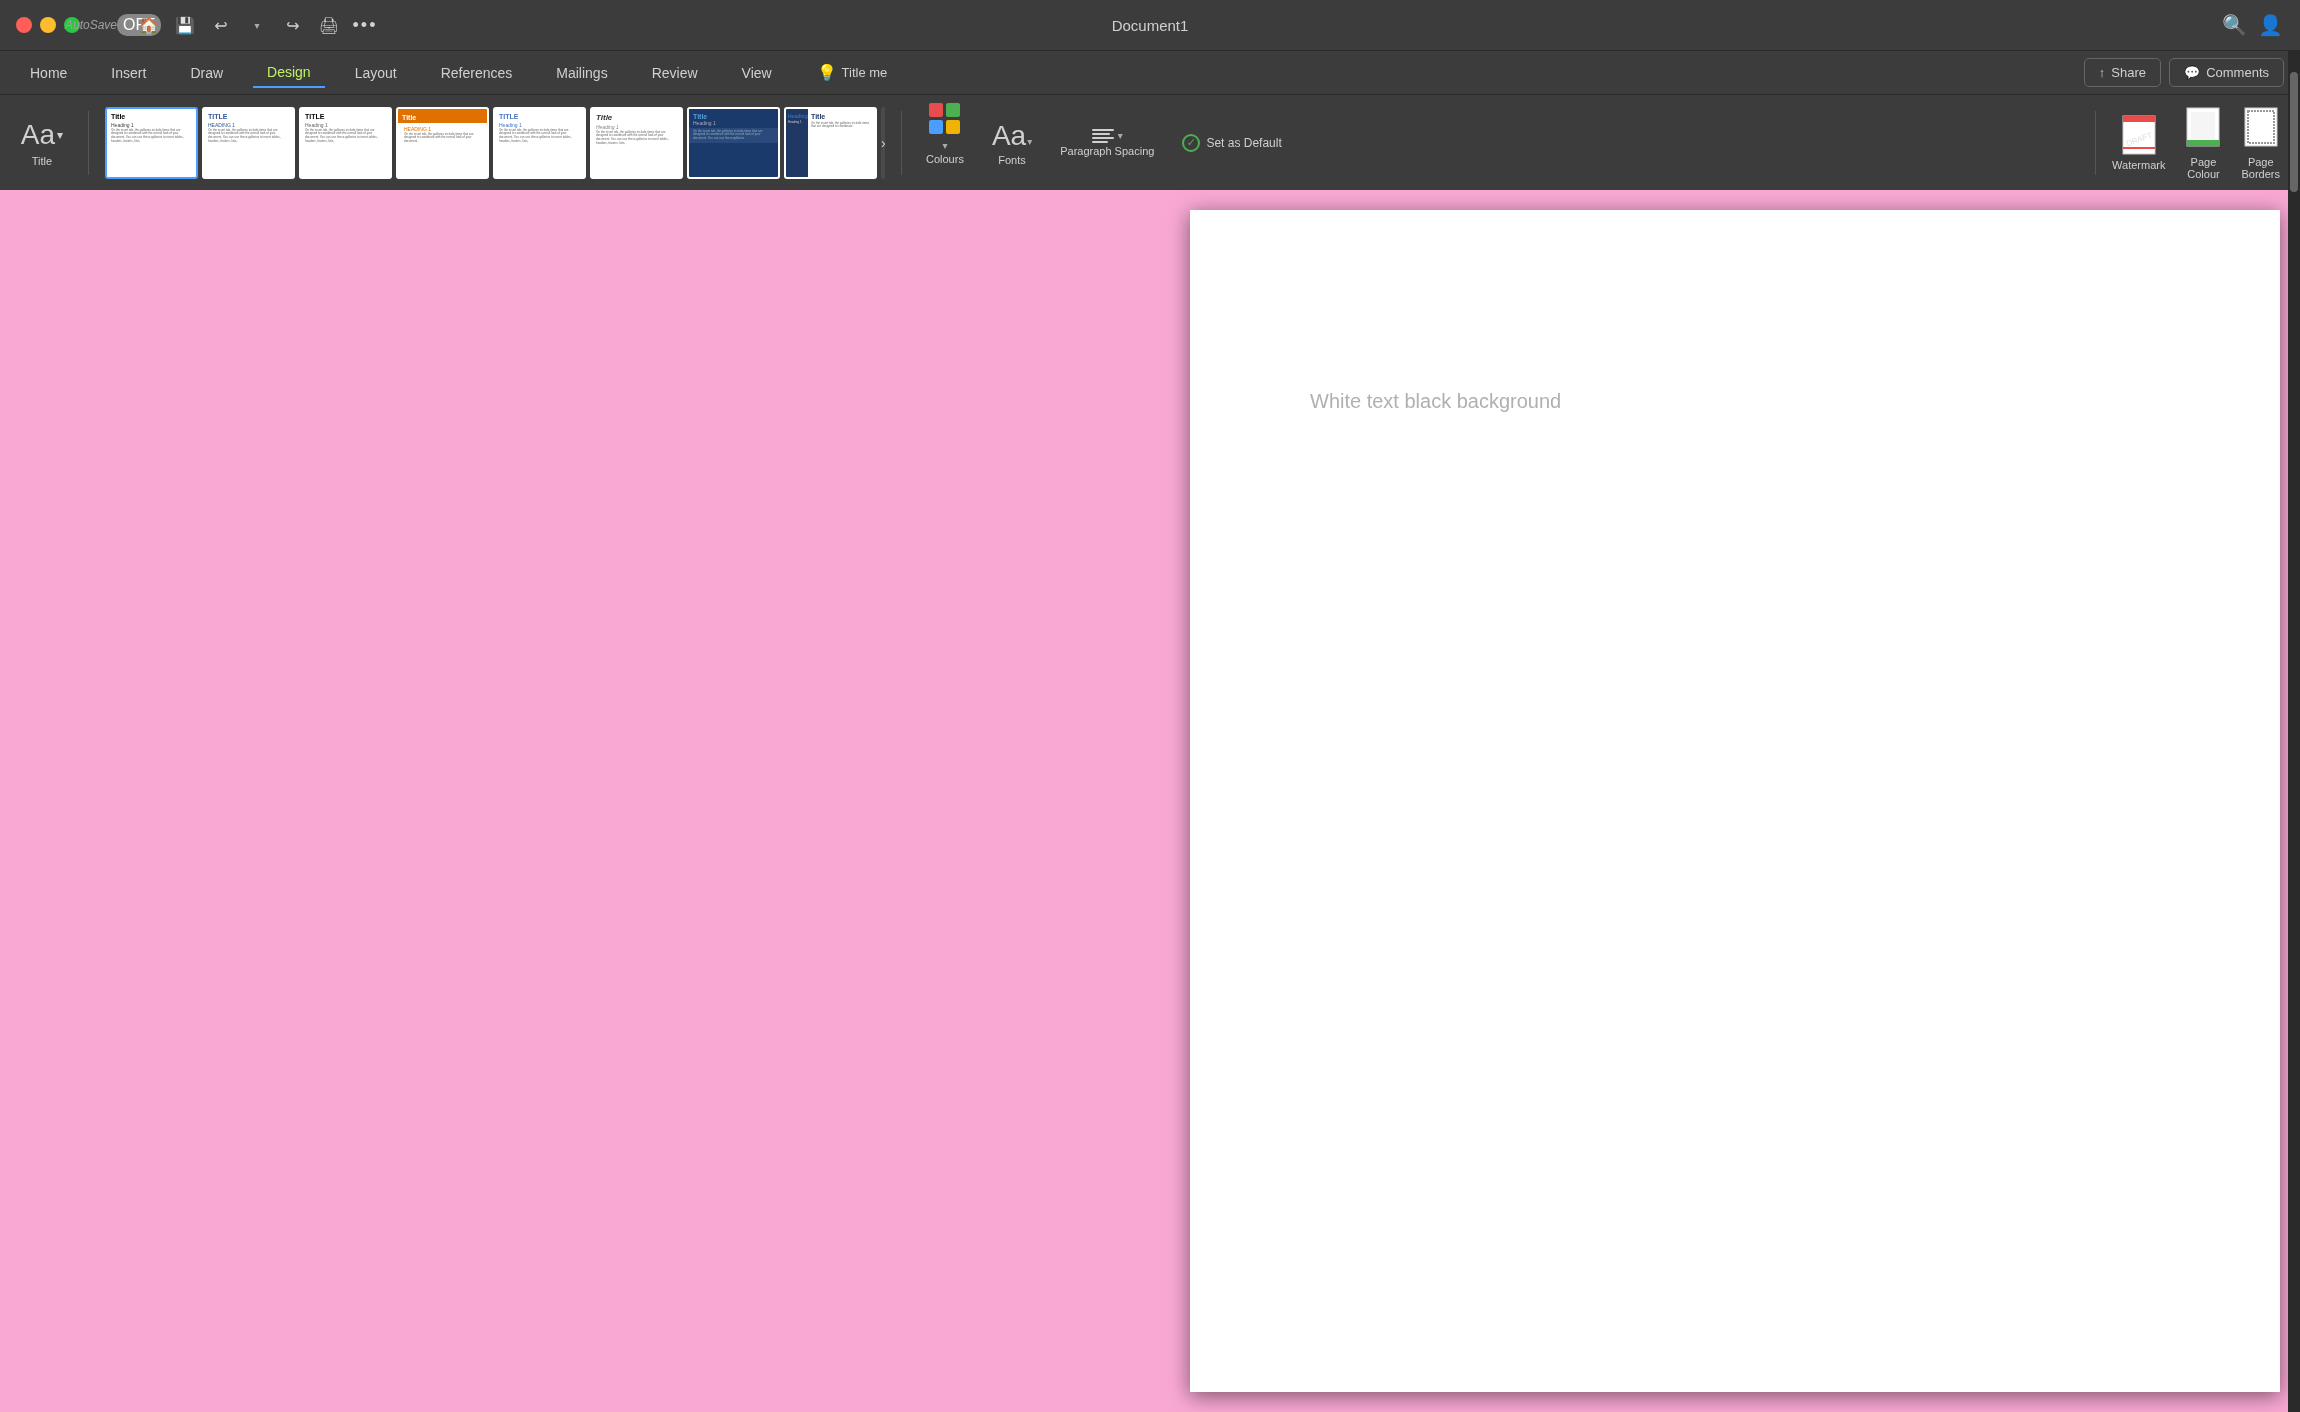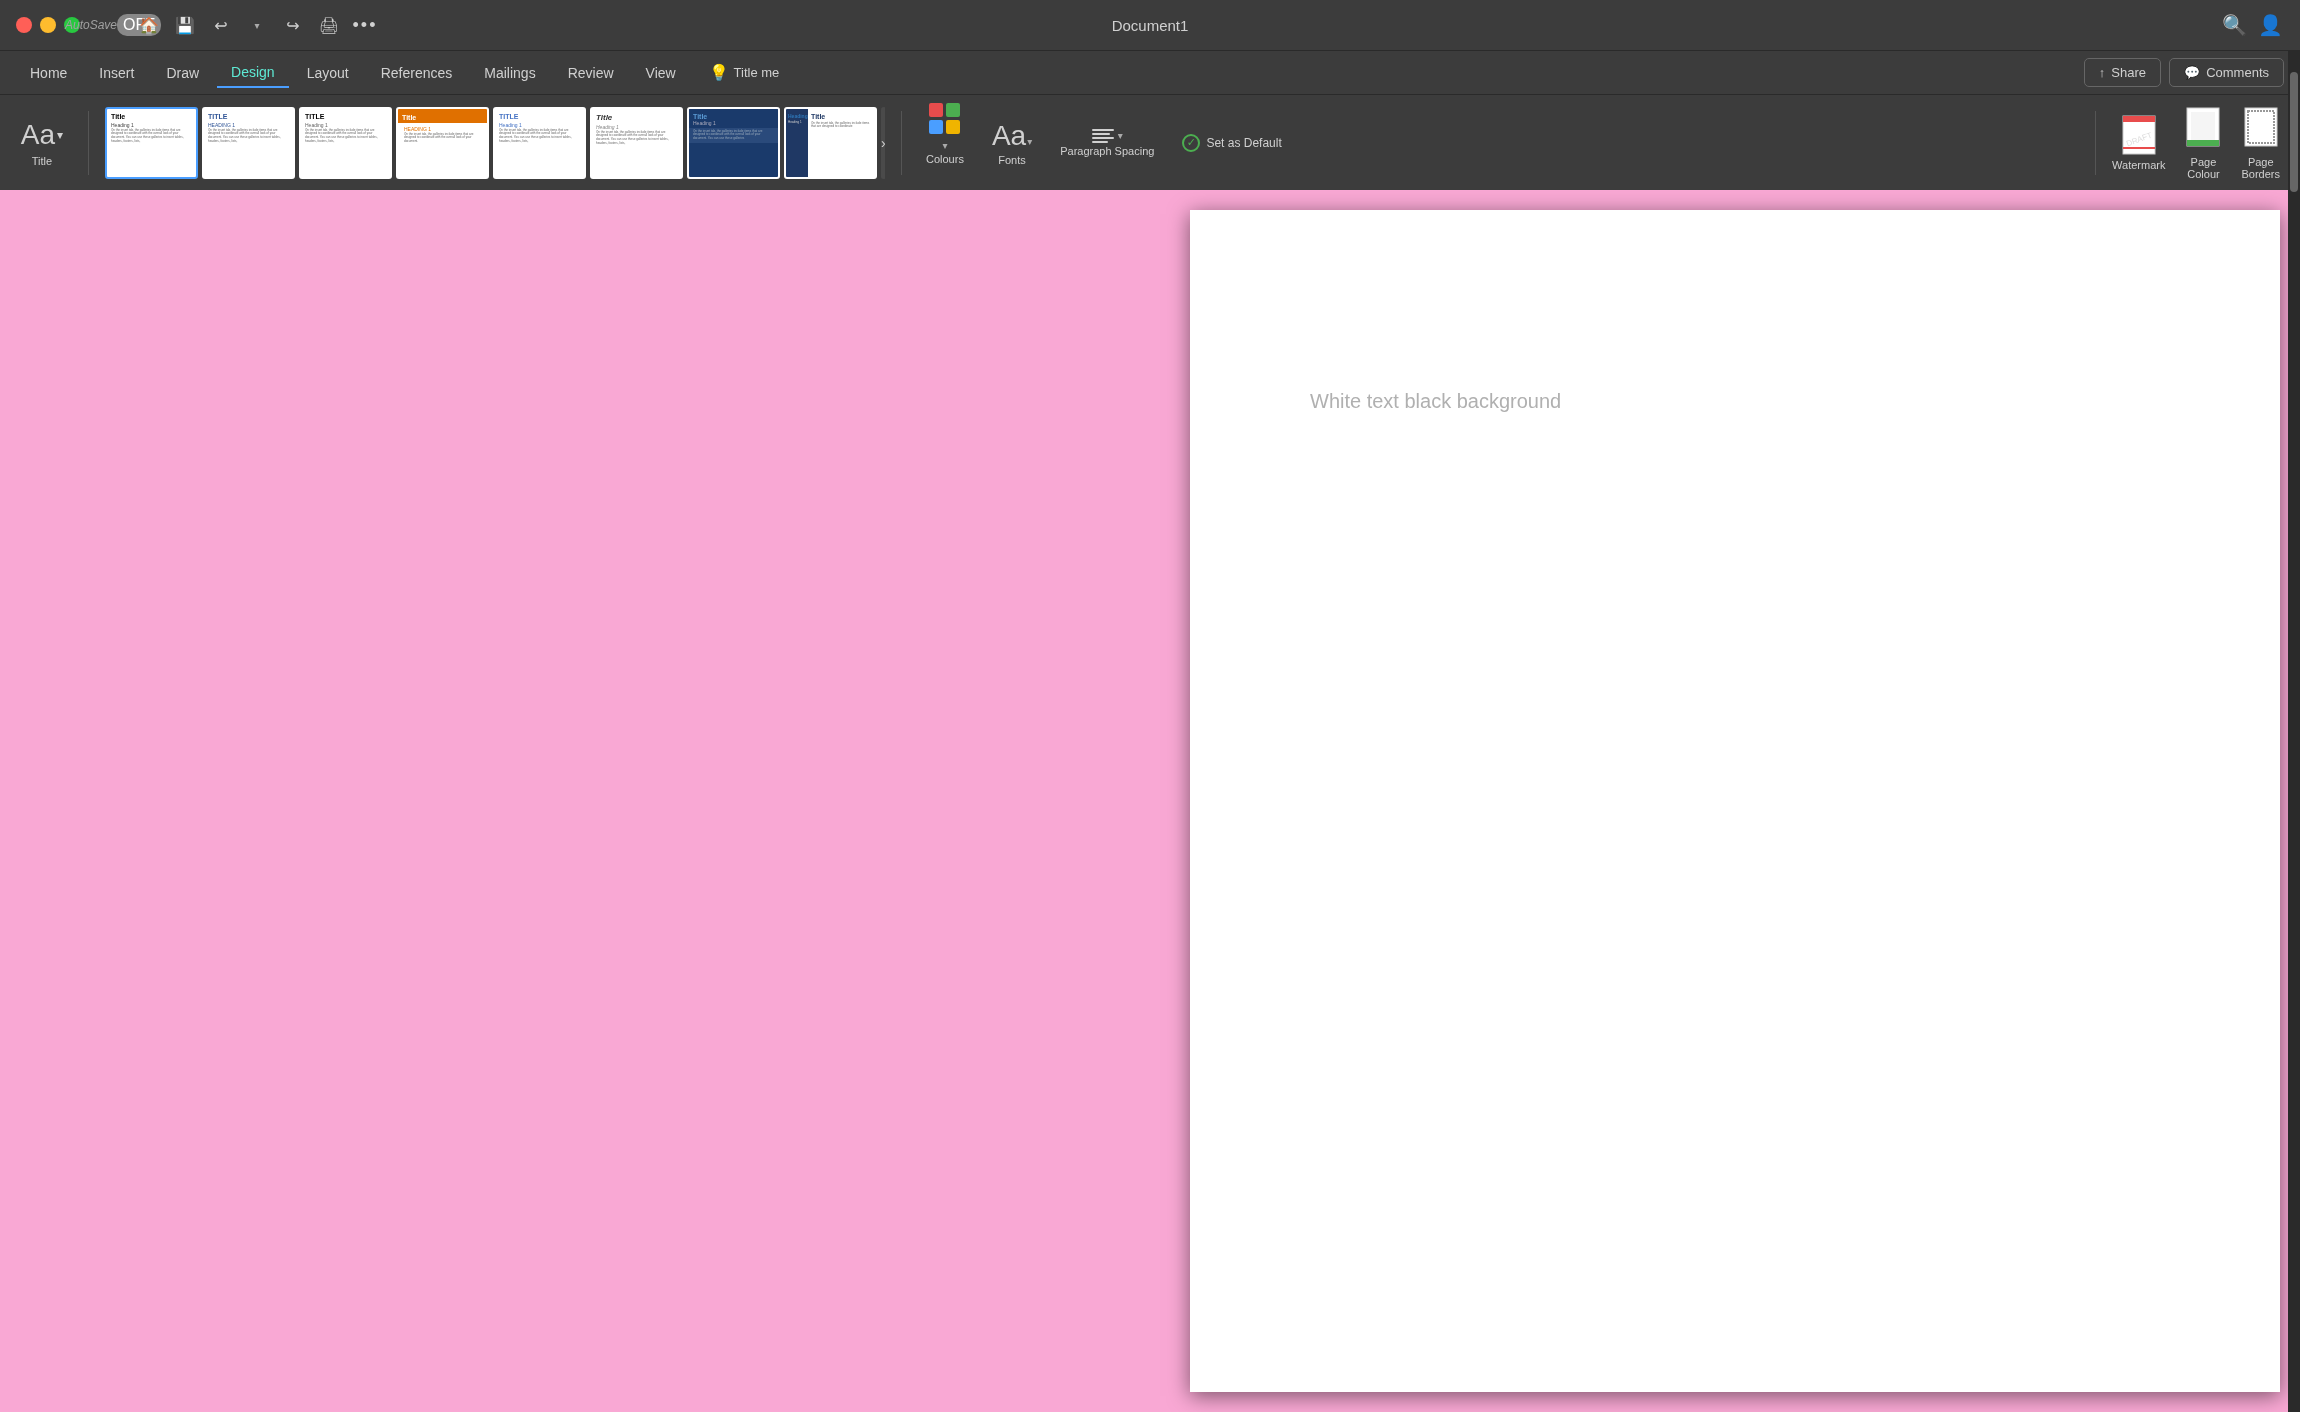--- a/index.html
+++ b/index.html
@@ -85,31 +85,31 @@
     }
 
     
     .menu-bar {
       background: #3c3c3c;
       height: 44px;
       display: flex;
       align-items: center;
       padding: 0 16px;
       border-top: 1px solid #2a2a2a;
-      gap: 4px;
+      gap: 16px;
     }
     .menu-item {
       color: #d0d0d0;
       font-size: 14px;
       padding: 6px 14px;
       border-radius: 5px;
       cursor: pointer;
     }
     .menu-item.active {
-      color: #5eead4;
+      color: #bef264;
       border-bottom: 2px solid #4a9eff;
       border-radius: 0;
     }
     .menu-spacer { flex: 1; }
     .menu-right {
       display: flex;
       align-items: center;
       gap: 8px;
     }
     .share-btn, .comments-btn {

